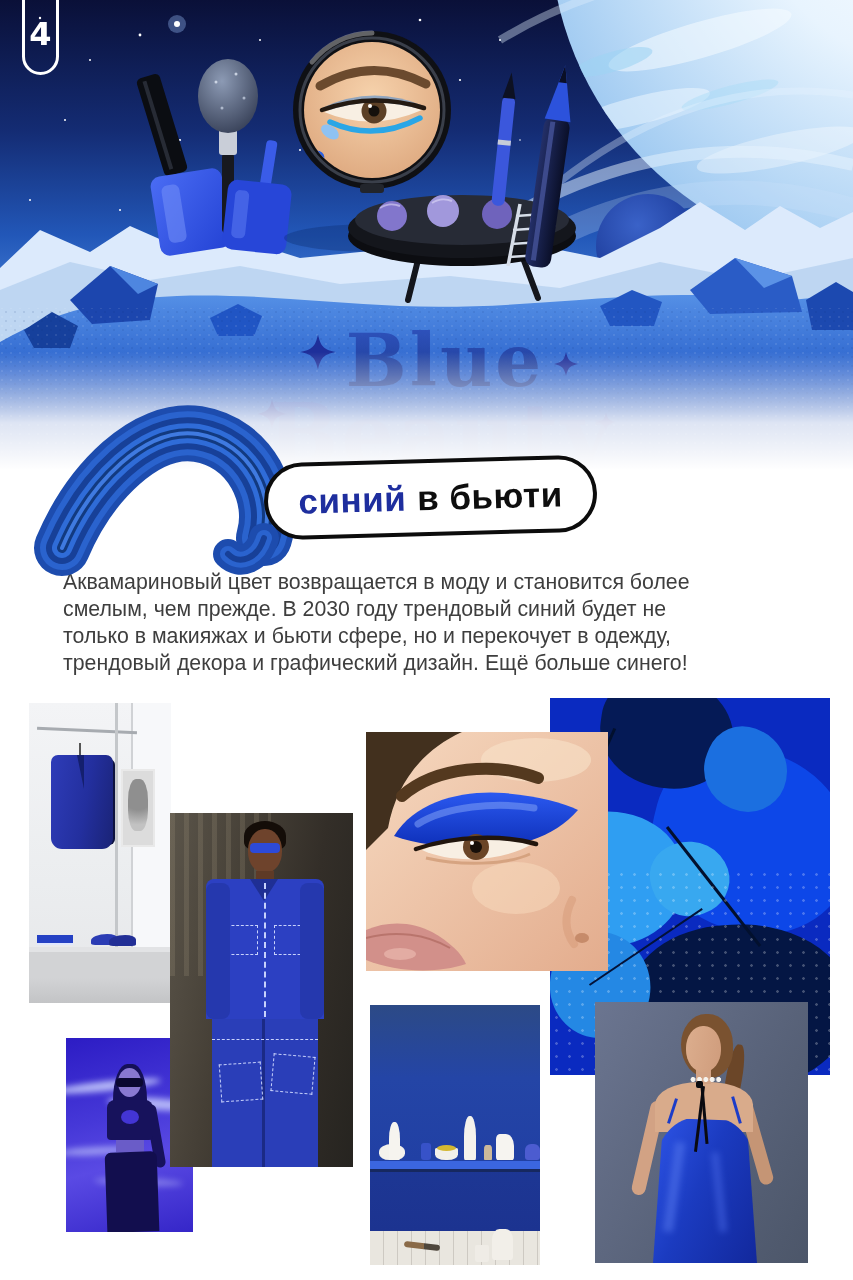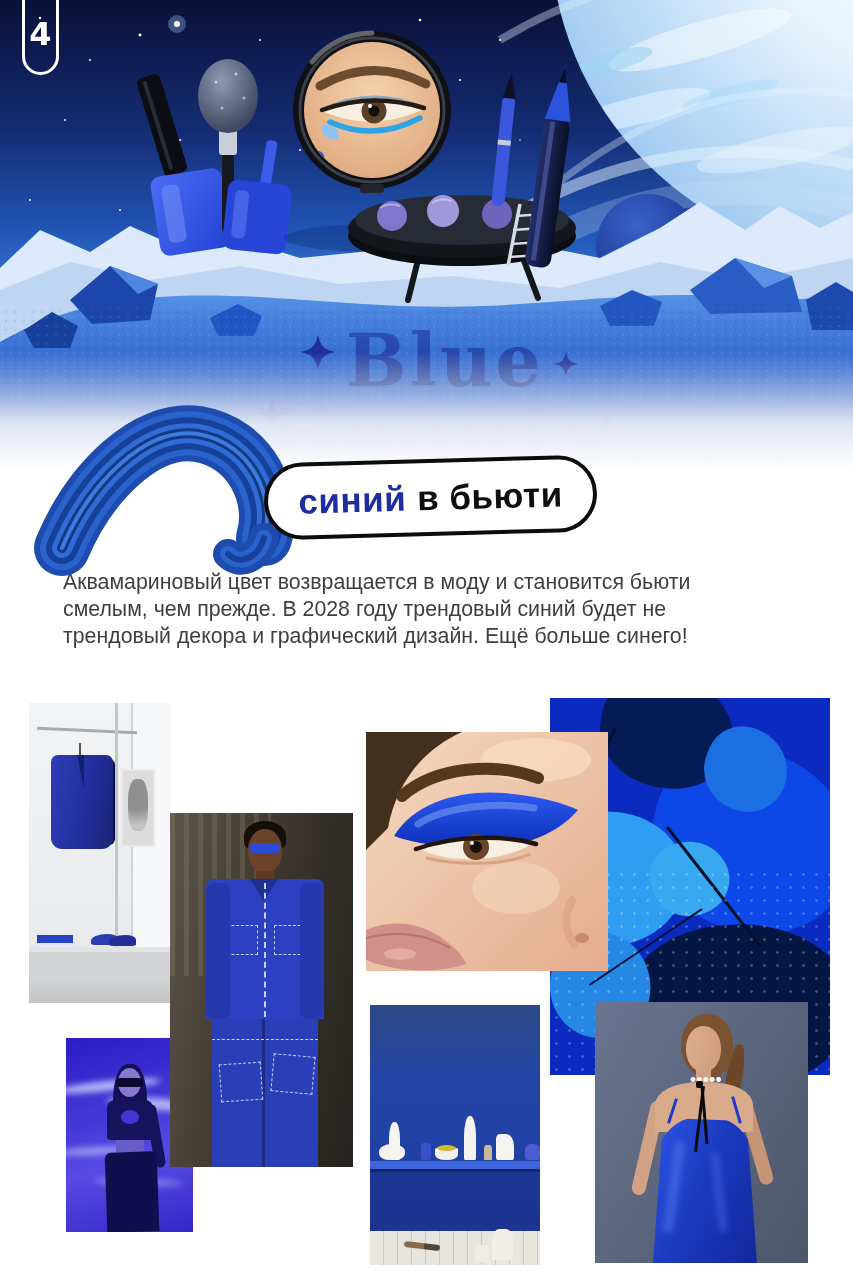--- a/index.html
+++ b/index.html
@@ -398,22 +398,23 @@
       <path d="M238,142 C232,162 214,170 202,158" stroke="#174098" stroke-width="6"></path>
     </g>
   </svg>
 
   <div class="pill">
     <span class="hl">синий</span>
     <span class="rest">в бьюти</span>
   </div>
 
   <div class="intro">
-    <div>Аквамариновый цвет возвращается в моду и становится бьюти</div>
-    <div>смелым, чем прежде. В 2028 году трендовый синий будет не</div>
+    <div>Аквамариновый цвет возвращается в моду и становится более</div>
+    <div>смелым, чем прежде. В 2030 году трендовый синий будет не</div>
+    <div>только в макияжах и бьюти сфере, но и перекочует в одежду,</div>
     <div>трендовый декора и графический дизайн. Ещё больше синего!</div>
   </div>
 
   <div class="photo p-texture" title="crushed blue pigment texture">
     <div class="tx-blob tx3"></div>
     <div class="tx-blob tx4"></div>
     <div class="tx-blob tx1"></div>
     <div class="tx-blob tx5"></div>
     <div class="tx-blob tx2"></div>
     <div class="tx-blob tx6"></div>

